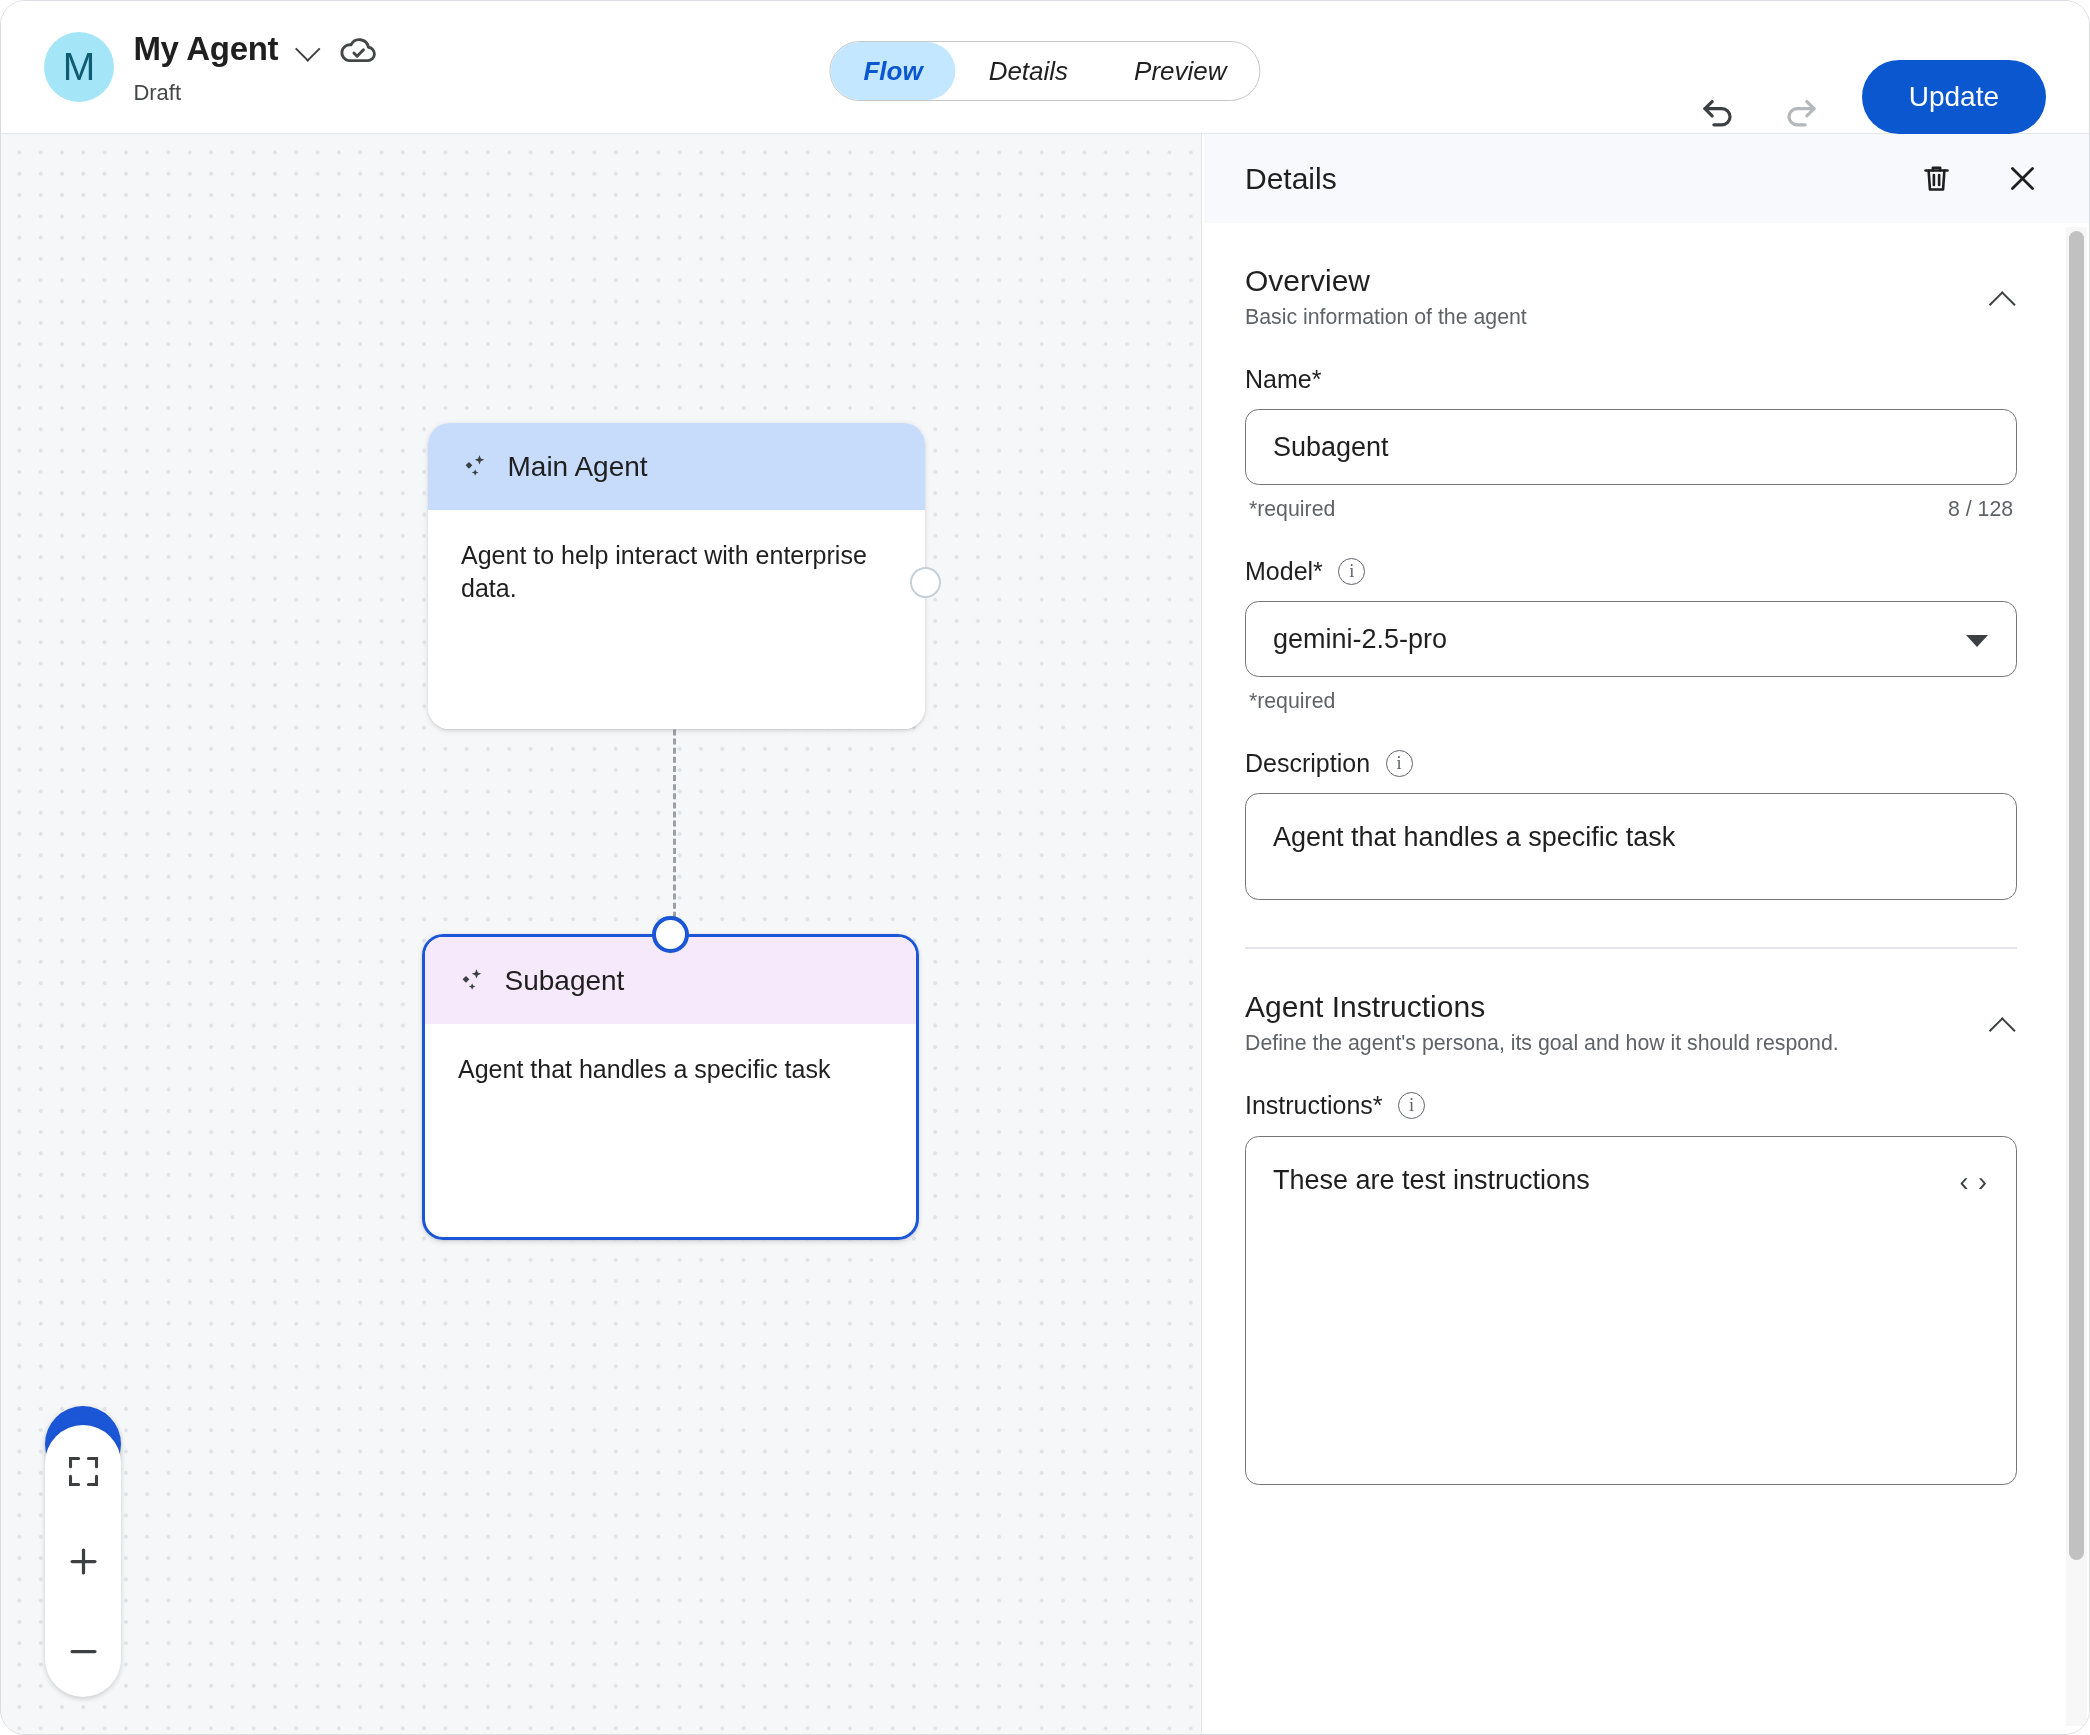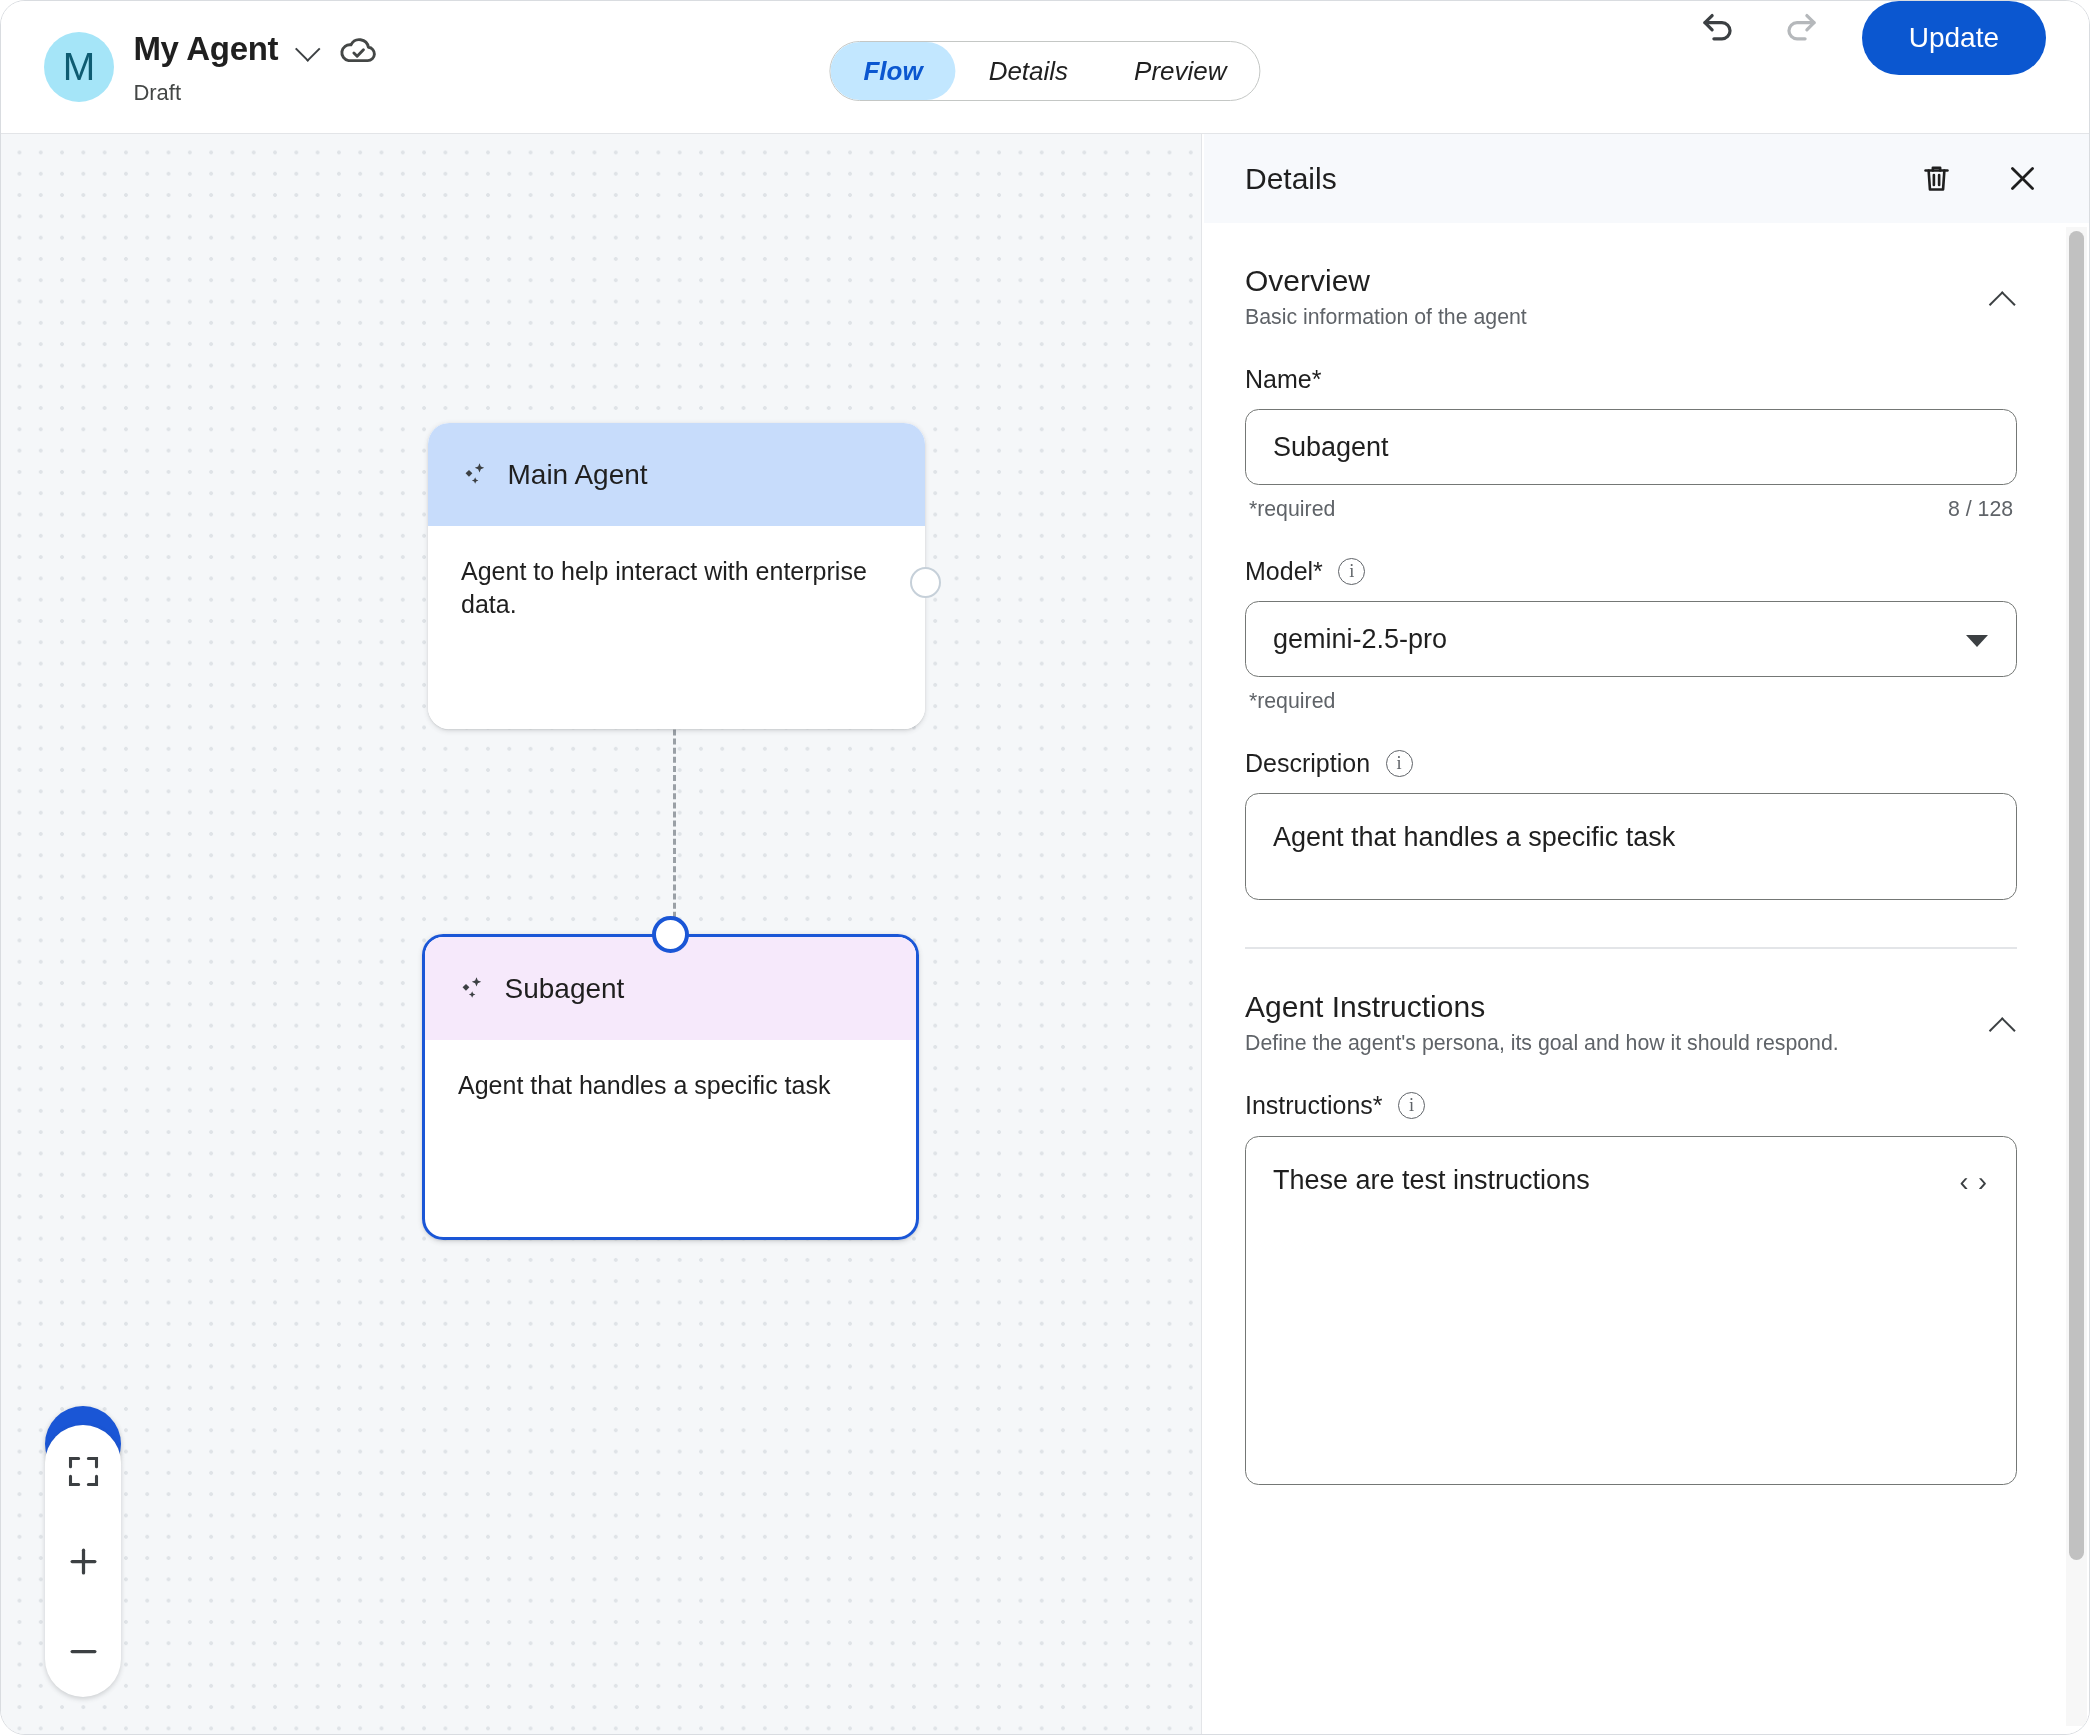--- a/index.html
+++ b/index.html
@@ -118,21 +118,21 @@
     font-weight: 700;
     border-radius: 33px;
   }
 
   
   #top-actions {
     position: absolute;
     right: 43px; top: 0;
     height: 133px;
     display: flex;
-    align-items: flex-start;
+    align-items: flex-end;
     gap: 37px;
   }
   .icon-btn {
     width: 47px; height: 47px;
     display: flex; align-items: center; justify-content: center;
     cursor: pointer;
     background: none; border: none;
   }
   #update-button {
     height: 74px;
@@ -173,21 +173,21 @@
   .node-inner {
     width: 100%; height: 100%;
     border-radius: 21.3px;
     overflow: hidden;
     background: #fff;
   }
   .node.selected .node-inner {
     border: 3.9px solid #1a56d6;
   }
   .node-header {
-    height: 103px;
+    height: 87px;
     display: flex;
     align-items: center;
     gap: 17.5px;
     padding: 0 33px;
     font-size: 28px;
     color: #1f1f1f;
   }
   .node-body {
     padding: 29px 33px 0 33px;
     font-size: 25px;

